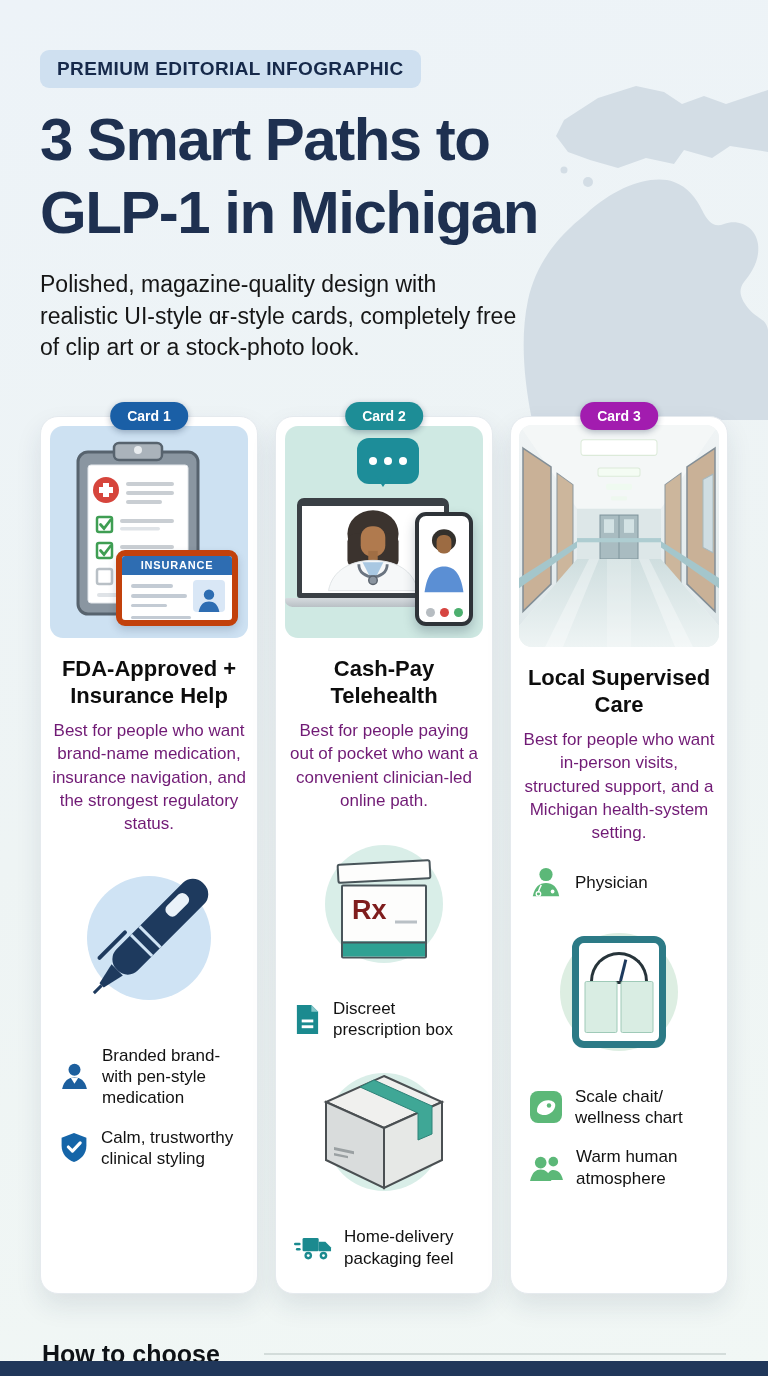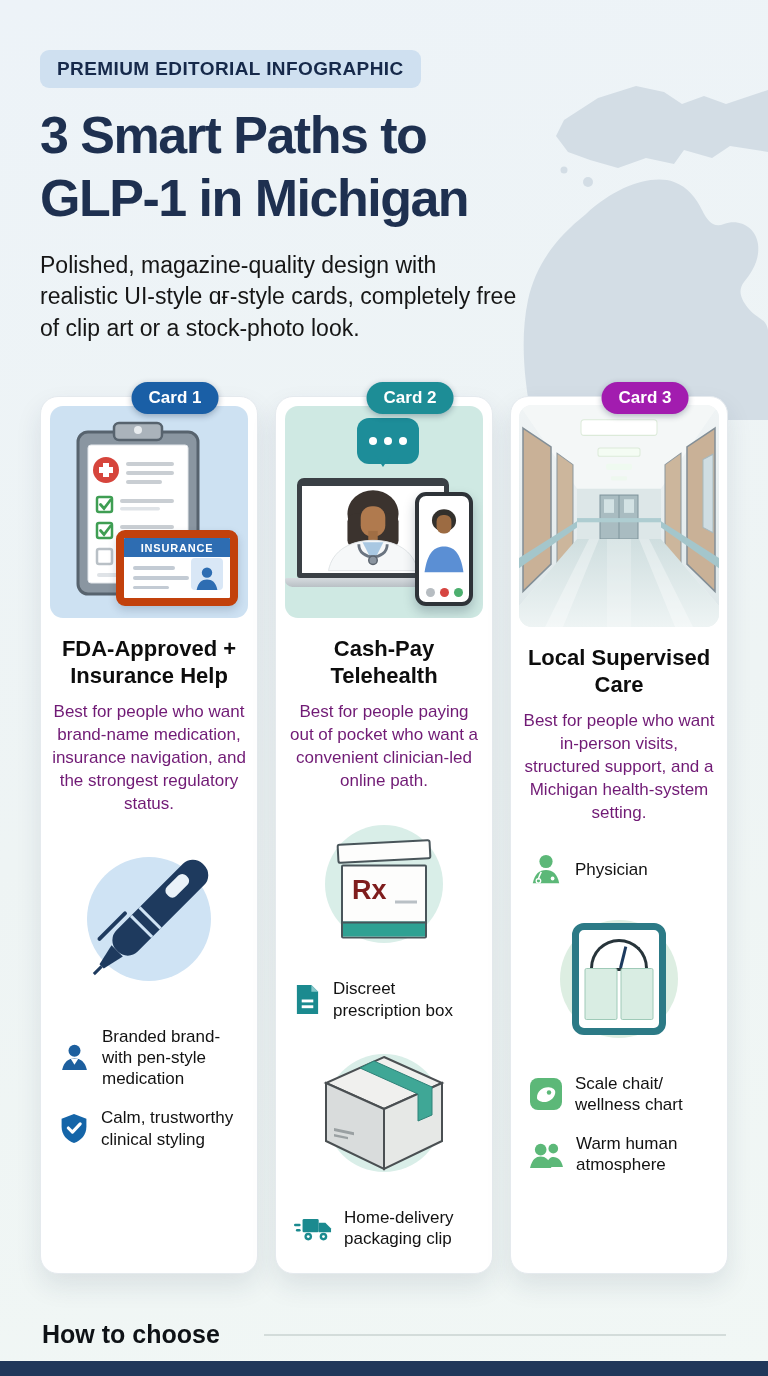--- a/index.html
+++ b/index.html
@@ -9,45 +9,45 @@
     font-family:"Liberation Sans", sans-serif;
     background:linear-gradient(165deg,#edf3f8 0%,#eef4f4 55%,#f1f7f5 100%);
   }
   .map-svg { position:absolute; top:0; right:0; width:300px; height:420px; z-index:0; }
   .content { position:relative; z-index:1; }
 
   
   .top-badge { display:inline-block; margin:50px 0 0 40px; padding:8px 17px;
     background:#cfe0f0; border-radius:9px; font-size:19px; font-weight:bold;
     letter-spacing:.4px; color:#16294a; }
-  .title { margin:16px 40px 0; font-size:52px; line-height:1.21; font-weight:bold;
+  .title { margin:16px 40px 0; font-size:60px; line-height:1.21; font-weight:bold;
     letter-spacing:-1.5px; color:#1e3050; }
   .subtitle { margin:20px 40px 3px; max-width:478px; font-size:23px; line-height:1.37; color:#161616; }
 
   
   .cards { display:grid; grid-template-columns:repeat(3,1fr); gap:17px; margin:52px 40px 0; }
   .card { position:relative; background:#fff; border:1px solid #e5eaee; border-radius:18px;
     box-shadow:0 12px 26px rgba(30,50,80,.10); padding-bottom:24px; text-align:center; }
   .card-badge { position:absolute; top:-15px; left:50%; transform:translateX(-50%);
-    padding:6px 17px; border-radius:999px; color:#fff; font-size:17px; font-weight:bold;
-    box-shadow:0 2px 6px rgba(10,30,60,.3); white-space:nowrap; z-index:3;margin-left:26px; }
+    padding:6px 17px; border-radius:999px; color:#fff; font-size:14px; font-weight:bold;
+    box-shadow:0 2px 6px rgba(10,30,60,.3); white-space:nowrap; z-index:3; }
   .illu-panel { position:relative; margin:9px; height:212px; border-radius:13px; overflow:hidden; }
   .panel-blue { background:#cde1f2; }
   .panel-mint { background:#cfe9e3; }
   .photo-panel { position:relative; margin:8px; height:222px; border-radius:13px; overflow:hidden; }
   .card h3 { margin:18px 8px 0; font-size:22px; line-height:1.22; color:#0d0d0d; }
   .card .desc { margin:10px 11px 0; font-size:17px; line-height:1.36; color:#701a75; }
   .bullet { display:flex; align-items:center; gap:12px; text-align:left;
     margin:18px 10px 0 18px; font-size:17px; line-height:1.25; color:#121212; }
   .bullet .bicon { flex:0 0 auto; }
 
   
   .clipboard-svg { position:absolute; left:18px; top:14px; }
   .ins-card { position:absolute; right:10px; bottom:12px; width:122px; height:76px;
-    background:#fff; border:8px solid #c2410c; border-radius:9px; overflow:hidden;
+    background:#fff; border:6px solid #c2410c; border-radius:9px; overflow:hidden;
     box-shadow:0 4px 8px rgba(20,40,70,.18); z-index:2; }
   .ins-head { height:19px; background:#2e6db2; color:#fff; font-size:11px; font-weight:bold;
     letter-spacing:.8px; display:flex; align-items:center; justify-content:center; }
   .ins-line { position:absolute; left:9px; height:4px; background:#c3cbd4; border-radius:2px; }
   .ins-photo { position:absolute; right:7px; bottom:8px; width:32px; height:32px;
     background:#d9e7f6; border-radius:4px; display:flex; align-items:flex-end; justify-content:center; overflow:hidden; }
 
   
   .pen-block { position:relative; height:178px; margin-top:14px; }
   .pen-circle { position:absolute; left:50%; top:50%; transform:translate(-50%,-50%);
@@ -272,21 +272,21 @@
         <svg class="bicon" width="38" height="29" viewBox="0 0 40 30">
           <rect x="0" y="10" width="7" height="2.6" rx="1.3" fill="#1b8a8f"></rect>
           <rect x="2" y="15.5" width="5" height="2.6" rx="1.3" fill="#1b8a8f"></rect>
           <rect x="9" y="5" width="17" height="14" rx="1.5" fill="#1b8a8f"></rect>
           <path d="M26 9 H33 L39 15 V19 H26 Z" fill="#1b8a8f"></path>
           <circle cx="15" cy="23.5" r="4" fill="#1b8a8f"></circle>
             <circle cx="15" cy="23.5" r="1.5" fill="#fff"></circle>
           <circle cx="31" cy="23.5" r="4" fill="#1b8a8f"></circle>
             <circle cx="31" cy="23.5" r="1.5" fill="#fff"></circle>
         </svg>
-        <span>Home-delivery packaging clip</span>
+        <span>Home-delivery packaging feel</span>
       </div>
     </section>
 
     <section class="card">
       <div class="card-badge" style="background-color: #a21caf;">Card 3</div>
       <div class="photo-panel">
         <svg width="100%" height="100%" viewBox="0 0 200 212" preserveAspectRatio="none">
           <defs>
             <linearGradient id="floorG" x1="0" y1="0" x2="0" y2="1">
               <stop offset="0" stop-color="#cfdedf"></stop>
@@ -319,21 +319,21 @@
           <polygon points="200,146 142,111 142,117 200,156" fill="#a4c6cb"></polygon>
           <rect x="58" y="108" width="84" height="4" fill="#aecdd1"></rect>
           <polygon points="0,192 58,128 142,128 200,192 200,212 0,212" fill="url(#floorG)"></polygon>
           <polygon points="70,128 80,128 44,212 26,212" fill="#ffffff" opacity="0.35"></polygon>
           <polygon points="120,128 130,128 174,212 156,212" fill="#ffffff" opacity="0.35"></polygon>
           <rect x="88" y="128" width="24" height="84" fill="#ffffff" opacity="0.22"></rect>
         </svg>
       </div>
       <h3>Local Supervised Care</h3>
       <p class="desc">Best for people who want in-person visits, structured support, and a Michigan health-system setting.</p>
-      <div class="bullet" style="margin-top:28px">
+      <div class="bullet" style="margin-top:22px">
         <svg class="bicon" width="34" height="34" viewBox="0 0 36 36">
           <circle cx="18" cy="9" r="7" fill="#5cb878"></circle>
           <path d="M4 32 C6 22 11 18 18 18 C25 18 30 22 32 32 Z" fill="#5cb878"></path>
           <path d="M13 20 C11 24 10 26 10 28" stroke="#fff" stroke-width="1.6" fill="none"></path>
           <circle cx="10" cy="29.5" r="2.4" fill="none" stroke="#fff" stroke-width="1.4"></circle>
           <circle cx="25" cy="27" r="2" fill="#fff"></circle>
         </svg>
         <span>Physician</span>
       </div>
       <div class="mini-illu">

